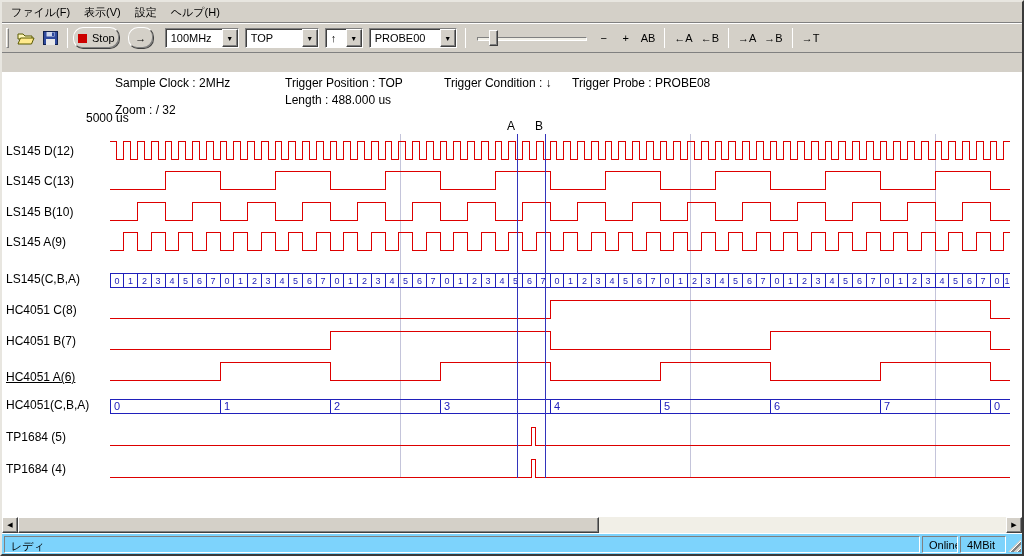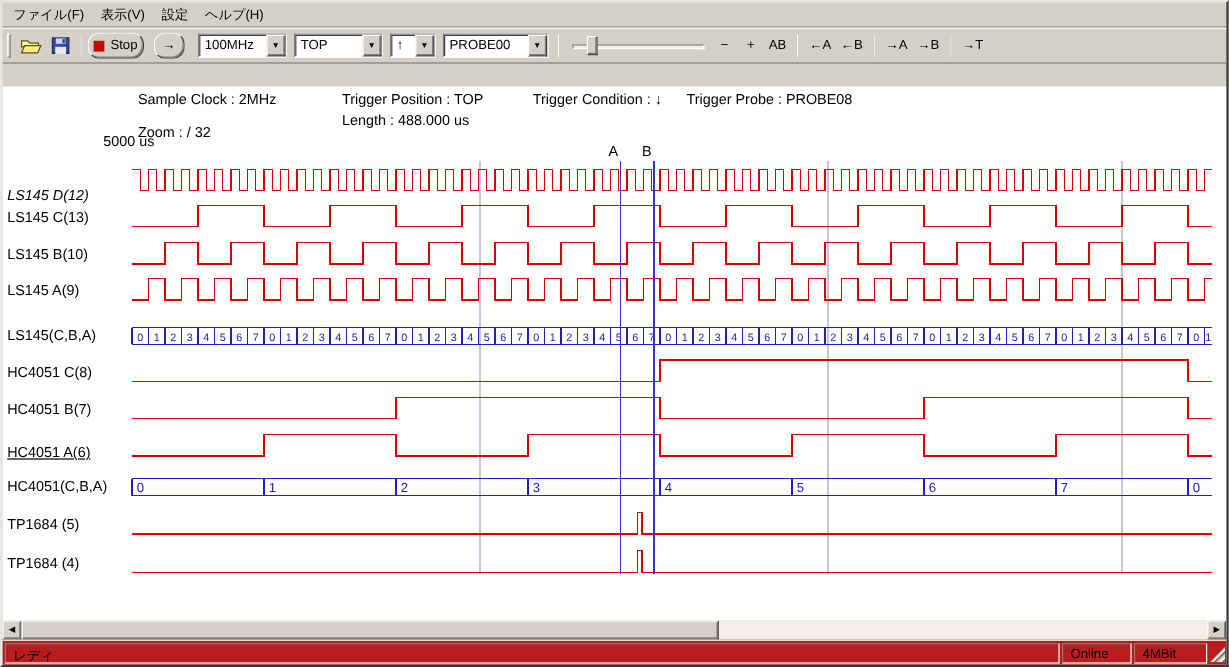--- a/index.html
+++ b/index.html
@@ -56,27 +56,27 @@
   
   .hscroll { position: absolute; left: 0; right: 0; bottom: 21px; height: 16px; background: #f1efe7; display: flex; }
   .scroll-btn { width: 16px; height: 16px; background: #d4d0c8; border: 1px solid; border-color: #fff #404040 #404040 #fff;
                 box-shadow: inset -1px -1px 0 #808080; font-size: 7px; color: #000;
                 display: flex; align-items: center; justify-content: center; flex: none; }
   .scroll-track { position: relative; flex: 1; }
   .scroll-thumb { position: absolute; left: 0; top: 0; width: 581px; height: 16px; background: #d4d0c8;
                   border: 1px solid; border-color: #fff #404040 #404040 #fff; box-shadow: inset -1px -1px 0 #808080; }
 
   
-  .statusbar { position: absolute; left: 0; right: 0; bottom: 0; height: 21px; background: #b91c1c;
+  .statusbar { position: absolute; left: 0; right: 0; bottom: 0; height: 21px; background: #7dd3fc;
                display: flex; align-items: flex-start; padding: 2px 1px 2px 2px; gap: 2px; border-top: 1px solid #fff; }
   .status-panel { height: 17px; border: 1px solid; border-color: #808080 #fff #fff #808080;
                   font-size: 11px; padding: 2px 6px 0; white-space: nowrap; overflow: hidden; }
   .status-ready { flex: 1; }
-  .status-online { width: 58px; flex: none; }
-  .status-mem { width: 61px; flex: none; }
+  .status-online { width: 36px; flex: none; }
+  .status-mem { width: 46px; flex: none; }
   .resize-grip { width: 13px; height: 13px; align-self: flex-end; flex: none;
                  clip-path: polygon(100% 0, 100% 100%, 0 100%);
                  background: repeating-linear-gradient(135deg, #ffffff 0 1px, #808080 1px 3px, #d4d0c8 3px 5px); }
 </style>
 </head>
 <body>
 
 <div class="window">
 
 
@@ -341,21 +341,21 @@
         <line x1="517" y1="134" x2="517" y2="478" stroke="#3333bb" stroke-width="1" shape-rendering="crispEdges"></line>
         <line x1="545" y1="134" x2="545" y2="478" stroke="#3333bb" stroke-width="1" shape-rendering="crispEdges"></line>
       </svg>
     <div class="info" style="left:115px;top:76px">Sample Clock : 2MHz</div>
     <div class="info" style="left:285px;top:76px">Trigger Position : TOP</div>
     <div class="info" style="left:444px;top:76px">Trigger Condition : ↓</div>
     <div class="info" style="left:572px;top:76px">Trigger Probe : PROBE08</div>
     <div class="info" style="left:115px;top:103px">Zoom : /  32</div>
     <div class="info" style="left:285px;top:93px">Length : 488.000 us</div>
     <div class="info" style="left:86px;top:111px">5000 us</div>
-  <div class="ch-label" style="top: 156px; font-style: italic;">LS145 D(12)</div>
+  <div class="ch-label" style="top: 144px;">LS145 D(12)</div>
       <div class="ch-label" style="top: 174px;">LS145 C(13)</div>
       <div class="ch-label" style="top: 205px;">LS145 B(10)</div>
       <div class="ch-label" style="top: 235px;">LS145 A(9)</div>
       <div class="ch-label" style="top: 272px;">LS145(C,B,A)</div>
       <div class="ch-label" style="top: 303px;">HC4051 C(8)</div>
       <div class="ch-label" style="top: 334px;">HC4051 B(7)</div>
       <div class="ch-label" style="top: 370px; text-decoration: underline;">HC4051 A(6)</div>
       <div class="ch-label" style="top: 398px;">HC4051(C,B,A)</div>
       <div class="ch-label" style="top: 430px;">TP1684 (5)</div>
       <div class="ch-label" style="top: 462px;">TP1684 (4)</div>

